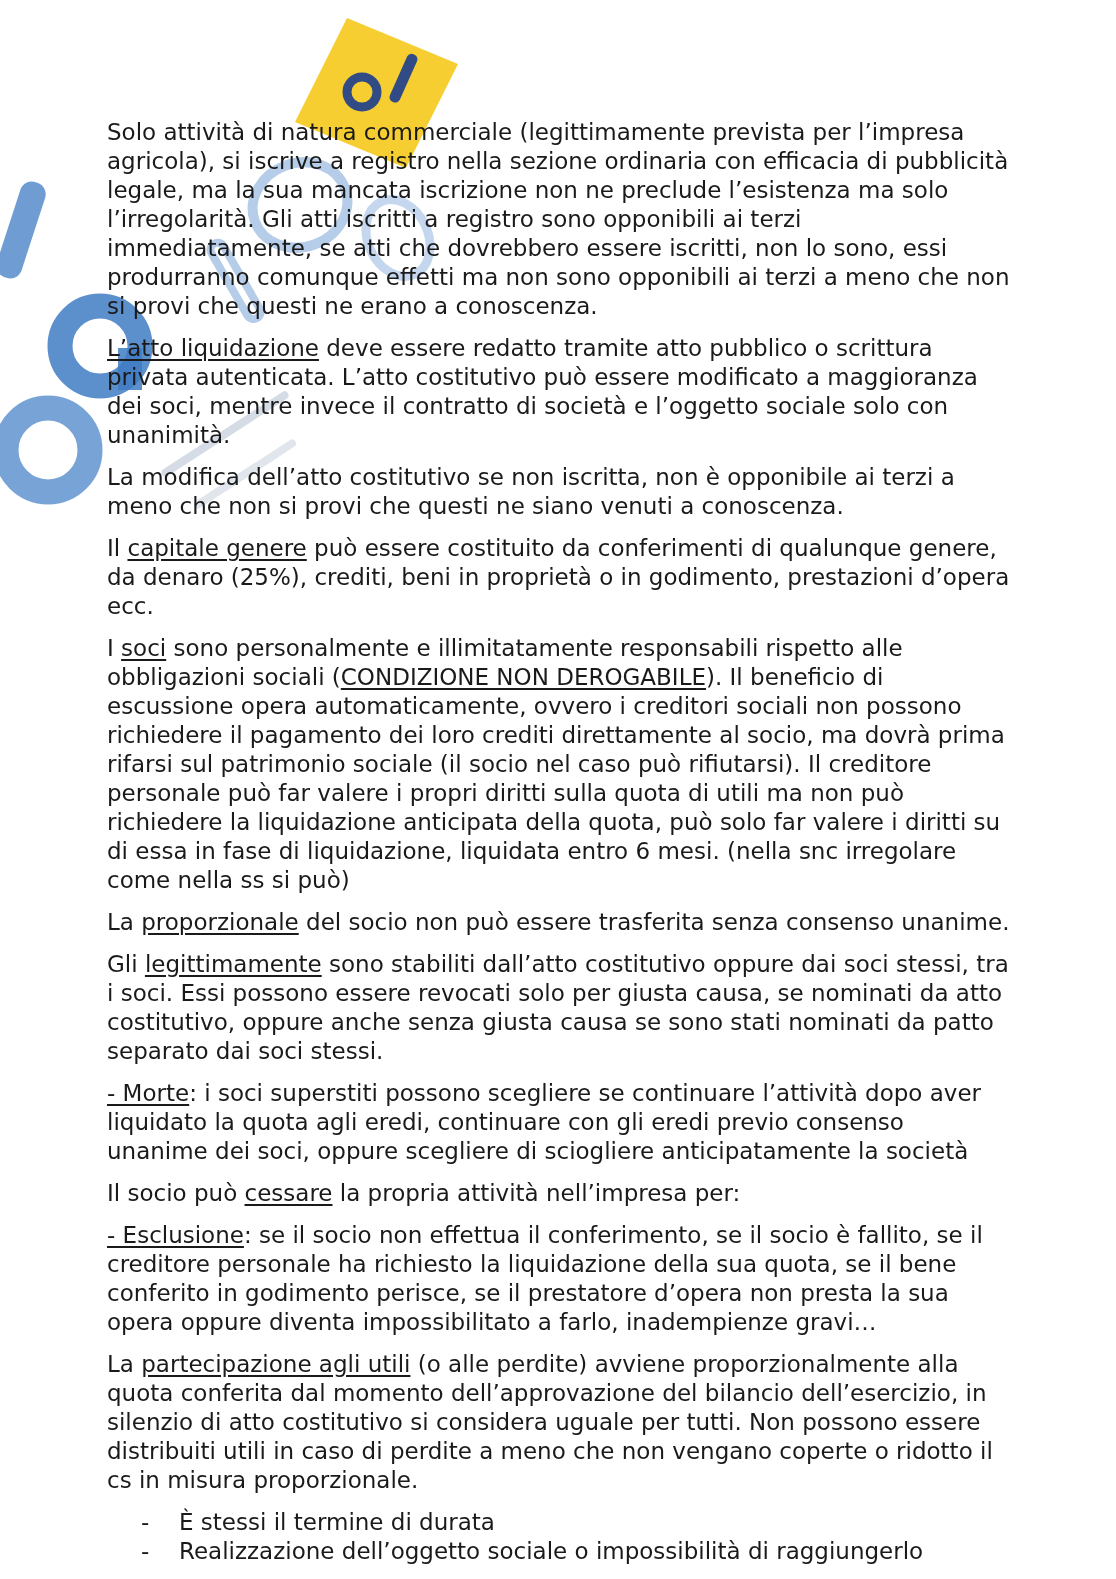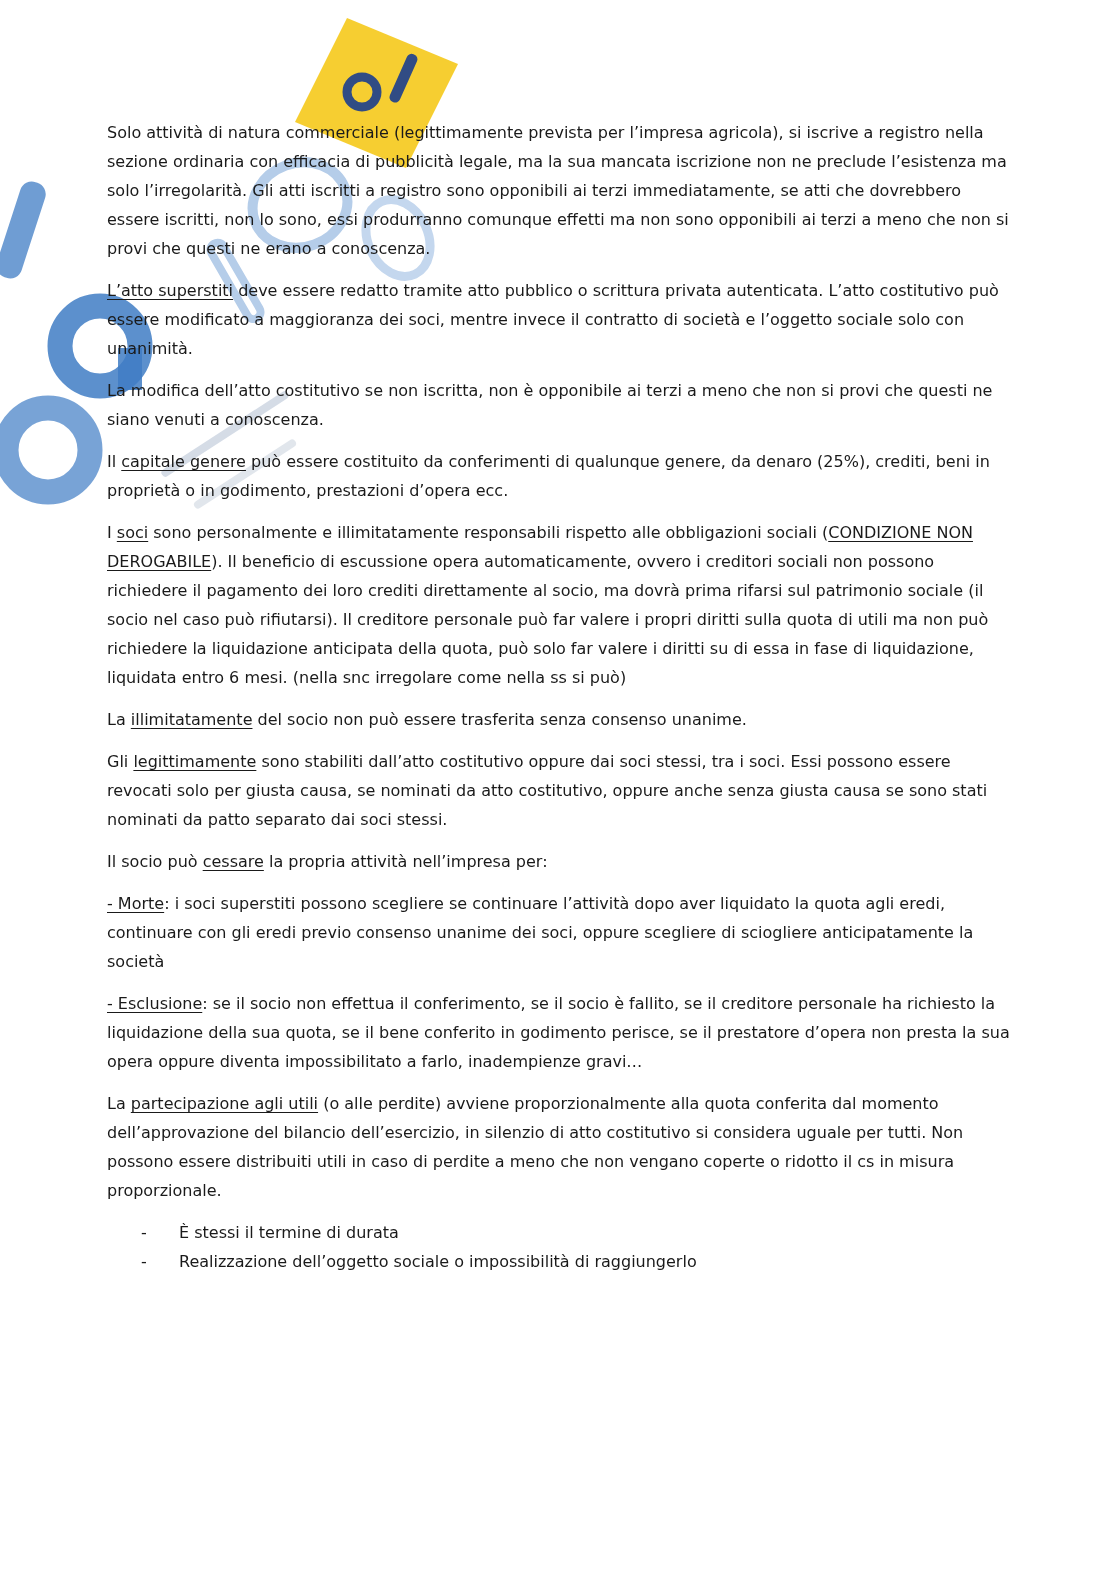--- a/index.html
+++ b/index.html
@@ -15,21 +15,21 @@
   .watermark {
     position: absolute;
     top: 0; left: 0;
     z-index: 0;
     pointer-events: none;
   }
   .content {
     position: relative;
     z-index: 1;
     padding: 118px 106px 0 107px;
-    font-size: 16px;
+    font-size: 23px;
     line-height: 29px;
   }
   .content p {
     margin: 0 0 13px 0;
   }
   .u { text-decoration: underline; text-underline-offset: 3px; }
   .list { padding-left: 34px; margin-top: 2px; }
   .li { display: flex; }
   .dash { width: 38px; flex: 0 0 38px; }
   .li-text { flex: 1; }
@@ -58,35 +58,35 @@
 
       <rect x="150" y="430" width="150" height="8" rx="4" fill="#b9c4d6" opacity="0.6" transform="rotate(-33 225 434)"></rect>
       <rect x="185" y="470" width="120" height="8" rx="4" fill="#c3cdda" opacity="0.5" transform="rotate(-33 245 474)"></rect>
     </svg>
   </div>
 
   <main class="content">
 
     <p><span>Solo attività di natura commerciale (legittimamente prevista per l’impresa agricola), si iscrive a registro nella sezione ordinaria con efficacia di pubblicità legale, ma la sua mancata iscrizione non ne preclude l’esistenza ma solo l’irregolarità. Gli atti iscritti a registro sono opponibili ai terzi immediatamente, se atti che dovrebbero essere iscritti, non lo sono, essi produrranno comunque effetti ma non sono opponibili ai terzi a meno che non si provi che questi ne erano a conoscenza.</span></p>
 
-    <p><span class="u">L’atto superstiti</span><span> deve essere redatto tramite atto pubblico o scrittura privata autenticata. L’atto costitutivo può essere modificato a maggioranza dei soci, mentre invece il contratto di società e l’oggetto sociale solo con unanimità.</span></p>
+    <p><span class="u">L’atto liquidazione</span><span> deve essere redatto tramite atto pubblico o scrittura privata autenticata. L’atto costitutivo può essere modificato a maggioranza dei soci, mentre invece il contratto di società e l’oggetto sociale solo con unanimità.</span></p>
 
     <p><span>La modifica dell’atto costitutivo se non iscritta, non è opponibile ai terzi a meno che non si provi che questi ne siano venuti a conoscenza.</span></p>
 
     <p><span>Il </span><span class="u">capitale genere</span><span> può essere costituito da conferimenti di qualunque genere, da denaro (25%), crediti, beni in proprietà o in godimento, prestazioni d’opera ecc.</span></p>
 
     <p><span>I </span><span class="u">soci</span><span> sono personalmente e illimitatamente responsabili rispetto alle obbligazioni sociali (</span><span class="u">CONDIZIONE NON DEROGABILE</span><span>). Il beneficio di escussione opera automaticamente, ovvero i creditori sociali non possono richiedere il pagamento dei loro crediti direttamente al socio, ma dovrà prima rifarsi sul patrimonio sociale (il socio nel caso può rifiutarsi). Il creditore personale può far valere i propri diritti sulla quota di utili ma non può richiedere la liquidazione anticipata della quota, può solo far valere i diritti su di essa in fase di liquidazione, liquidata entro 6 mesi. (nella snc irregolare come nella ss si può)</span></p>
 
-    <p><span>La </span><span class="u">illimitatamente</span><span> del socio non può essere trasferita senza consenso unanime.</span></p>
+    <p><span>La </span><span class="u">proporzionale</span><span> del socio non può essere trasferita senza consenso unanime.</span></p>
 
     <p><span>Gli </span><span class="u">legittimamente</span><span> sono stabiliti dall’atto costitutivo oppure dai soci stessi, tra i soci. Essi possono essere revocati solo per giusta causa, se nominati da atto costitutivo, oppure anche senza giusta causa se sono stati nominati da patto separato dai soci stessi.</span></p>
 
+    <p><span class="u">- Morte</span><span>: i soci superstiti possono scegliere se continuare l’attività dopo aver liquidato la quota agli eredi, continuare con gli eredi previo consenso unanime dei soci, oppure scegliere di sciogliere anticipatamente la società</span></p>
+
     <p><span>Il socio può </span><span class="u">cessare</span><span> la propria attività nell’impresa per:</span></p>
-
-    <p><span class="u">- Morte</span><span>: i soci superstiti possono scegliere se continuare l’attività dopo aver liquidato la quota agli eredi, continuare con gli eredi previo consenso unanime dei soci, oppure scegliere di sciogliere anticipatamente la società</span></p>
 
 
     <p><span class="u">- Esclusione</span><span>: se il socio non effettua il conferimento, se il socio è fallito, se il creditore personale ha richiesto la liquidazione della sua quota, se il bene conferito in godimento perisce, se il prestatore d’opera non presta la sua opera oppure diventa impossibilitato a farlo, inadempienze gravi…</span></p>
 
     <p><span>La </span><span class="u">partecipazione agli utili</span><span> (o alle perdite) avviene proporzionalmente alla quota conferita dal momento dell’approvazione del bilancio dell’esercizio, in silenzio di atto costitutivo si considera uguale per tutti. Non possono essere distribuiti utili in caso di perdite a meno che non vengano coperte o ridotto il cs in misura proporzionale.</span></p>
 
 
     <div class="list">
       <div class="li">
         <span class="dash">-</span>

